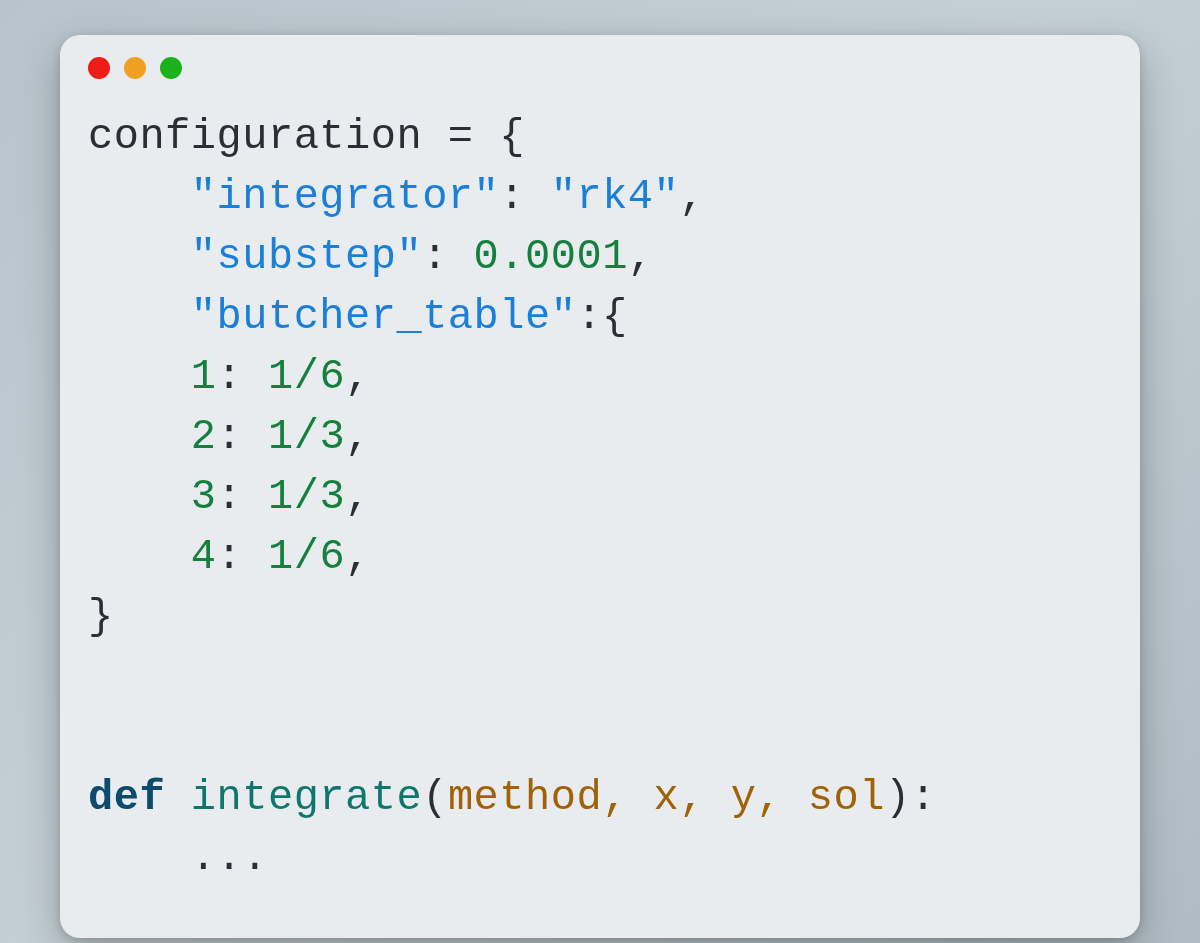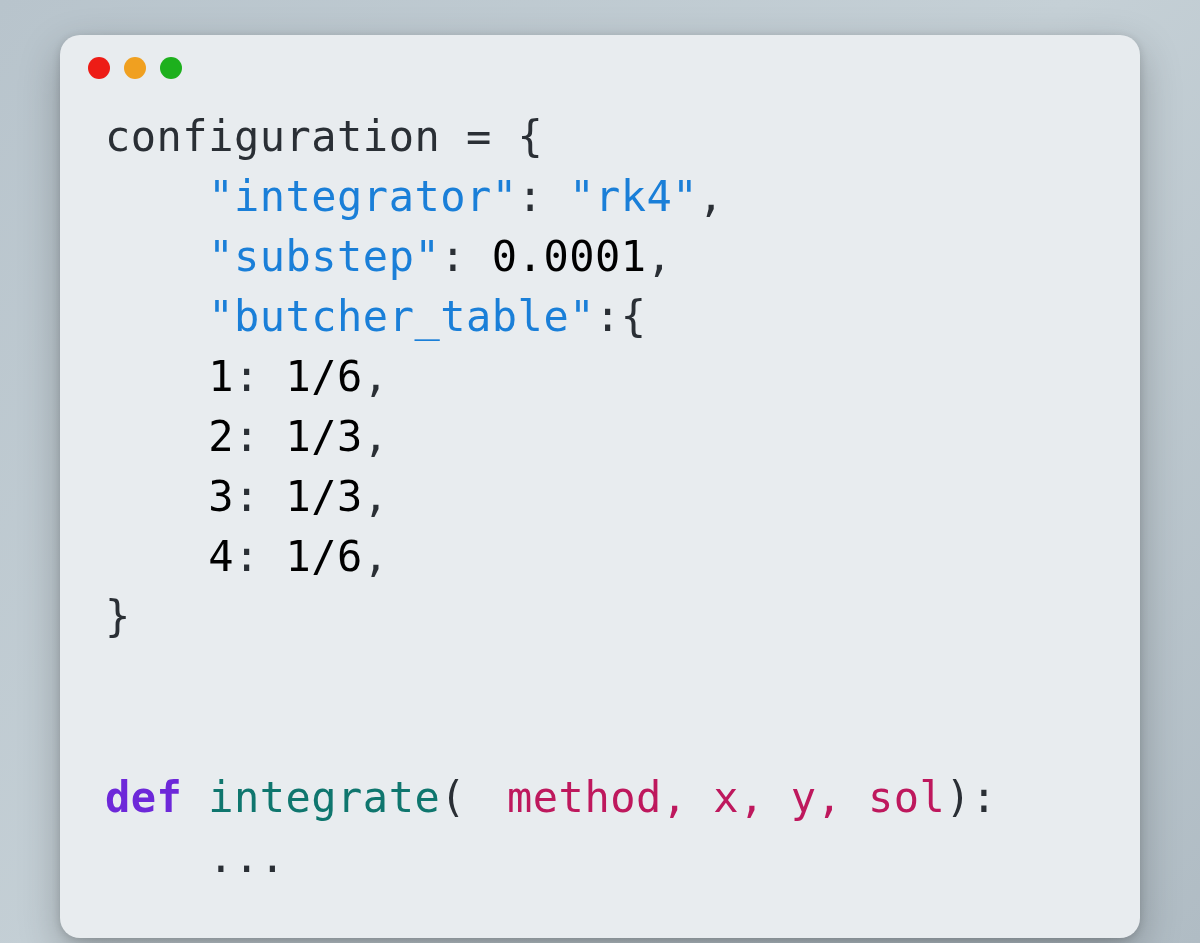--- a/index.html
+++ b/index.html
@@ -38,35 +38,36 @@
       width: 22px;
       height: 22px;
       border-radius: 50%;
     }
     
     .red { background: #ed1c16; }
     .yellow { background: #f0a020; }
     .green { background: #1db01d; }
     
     .code-area {
-      padding: 18px 30px 50px 45px;
+      padding: 18px 30px 50px 28px;
       font-size: 42px;
       line-height: 1.43;
       letter-spacing: 0.5px;
       color: #2a2f35;
       white-space: pre;
+      font-family: Liberation Mono, monospace;
     }
     
-    .kw { color: #6d28d9; font-weight: 600; }
+    .kw { color: #0c4a6e; font-weight: 600; }
     .name { color: #2a2f35; }
     .punct { color: #2a2f35; }
     .string { color: #1a7fd8; }
-    .num { color: #000000; }
+    .num { color: #15803d; }
     .funcname { color: #0f766e; }
-    .param { color: #be185d; margin-left: 41px; }
+    .param { color: #a16207; }
     .line { display: block; }
   </style>
 </head>
 <body>
 
 <div class="window">
   <div class="titlebar">
     <div class="traffic-light red"></div>
     <div class="traffic-light yellow"></div>
     <div class="traffic-light green"></div>

